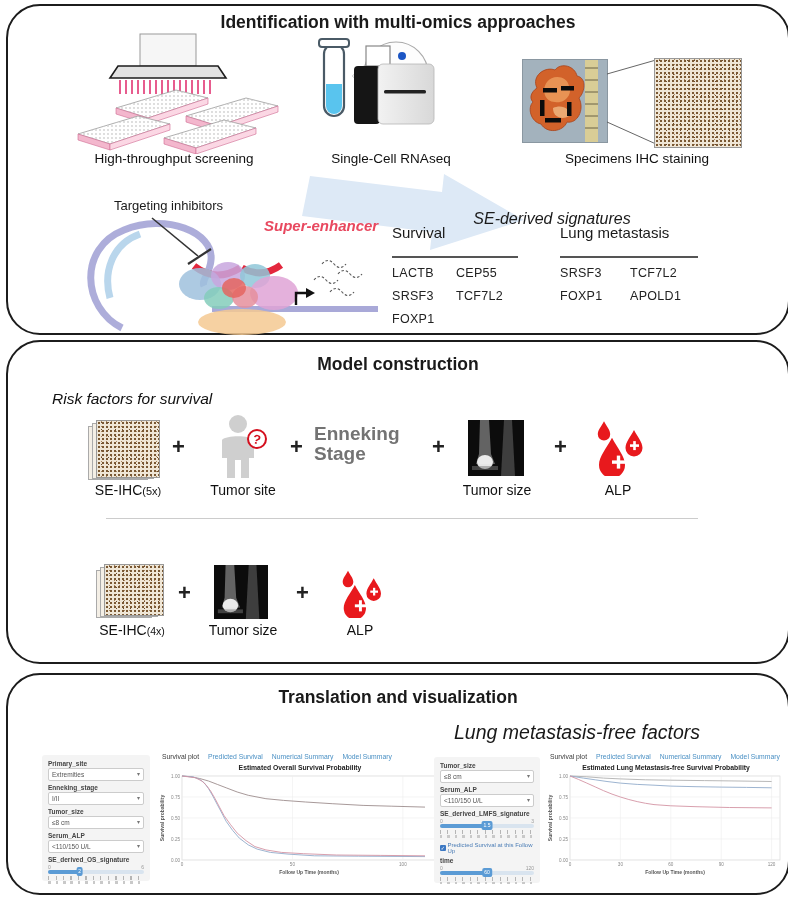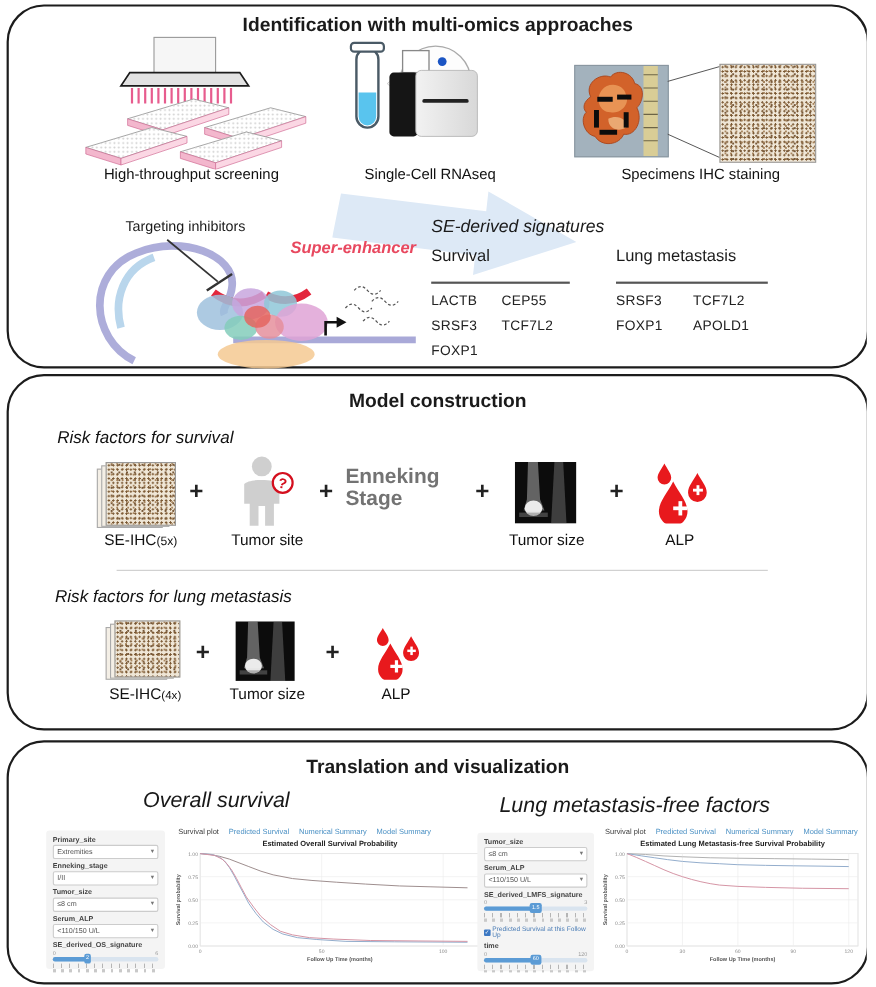--- a/index.html
+++ b/index.html
@@ -218,21 +218,21 @@
       </g>
 
       <g fill="none" stroke="#555" stroke-width="1.1" stroke-dasharray="2.5,2">
         <path d="M 240,58 q 6,-7 12,0 q 6,7 12,0"></path>
         <path d="M 232,74 q 6,-7 12,0 q 6,7 12,0"></path>
         <path d="M 248,86 q 6,-7 12,0 q 6,7 12,0"></path>
         <path d="M 256,68 q 6,-7 12,0 q 6,7 12,0"></path>
       </g>
     </svg>
 
-    <div class="abs ital" style="left:384px;top:192px;width:320px;font-size:16px;">SE-derived signatures</div>
+    <div class="abs ital" style="left:384px;top:204px;width:320px;text-align:center;font-size:16px;">SE-derived signatures</div>
     <div class="abs" style="left:384px;top:218px;width:126px;">
       <div class="sigcolhead">Survival</div>
       <div class="genes">
         <span>LACTB</span>
         <span>CEP55</span>
         <span>SRSF3</span>
         <span>TCF7L2</span>
         <span>FOXP1</span>
       </div>
     </div>
@@ -295,21 +295,20 @@
         <rect x="22" y="44.4" width="13" height="3.4"></rect>
           <rect x="26.8" y="39.6" width="3.4" height="13"></rect>
         <rect x="40" y="28.3" width="9" height="2.6"></rect>
           <rect x="43.2" y="25.1" width="2.6" height="9"></rect>
       </g>
     </svg>
     <div class="cap" style="left:580px;top:140px;width:60px;font-size:14px;">ALP</div>
 
     <div class="abs" style="left:98px;top:176px;width:592px;border-top:1.5px solid #ccc;"></div>
 
-    <div class="riskhead" style="left:42px;top:192px;">Risk factors for lung metastasis</div>
 
     <div class="ihcstack" style="left:96px;top:222px;width:58px;height:52px;">
       <div class="pg" style="left:-8px;top:6px;width:54px;height:46px;"></div>
       <div class="pg" style="left:-4px;top:3px;width:56px;height:48px;"></div>
       <div class="speck" style="position:absolute;left:0;top:0;width:58px;height:50px;"></div>
     </div>
     <div class="cap" style="left:76px;top:280px;width:96px;font-size:14px;">
       <span>SE-IHC</span><span style="font-size:10.5px;">(4x)</span>
     </div>
     <div class="plus" style="left:170px;top:238px;">+</div>
@@ -334,21 +333,20 @@
         <rect x="40" y="28.3" width="9" height="2.6"></rect>
           <rect x="43.2" y="25.1" width="2.6" height="9"></rect>
       </g>
     </svg>
     <div class="cap" style="left:322px;top:280px;width:60px;font-size:14px;">ALP</div>
   </div>
 
   <div class="panel" style="left:6px;top:673px;width:780px;height:218px;">
     <div class="ptitle" style="top:12px;">Translation and visualization</div>
 
-    <div class="apphead" style="left:122px;top:42px;">Overall survival</div>
     <div class="apphead" style="left:446px;top:46px;">Lung metastasis-free factors</div>
 
     <div class="appside" style="left:34px;top:80px;width:108px;height:126px;">
       <div class="fld">
         <div class="flbl">Primary_site</div>
         <div class="fsel">
             <span>Extremities</span>
             <span class="caret">▾</span>
           </div>
       </div>

